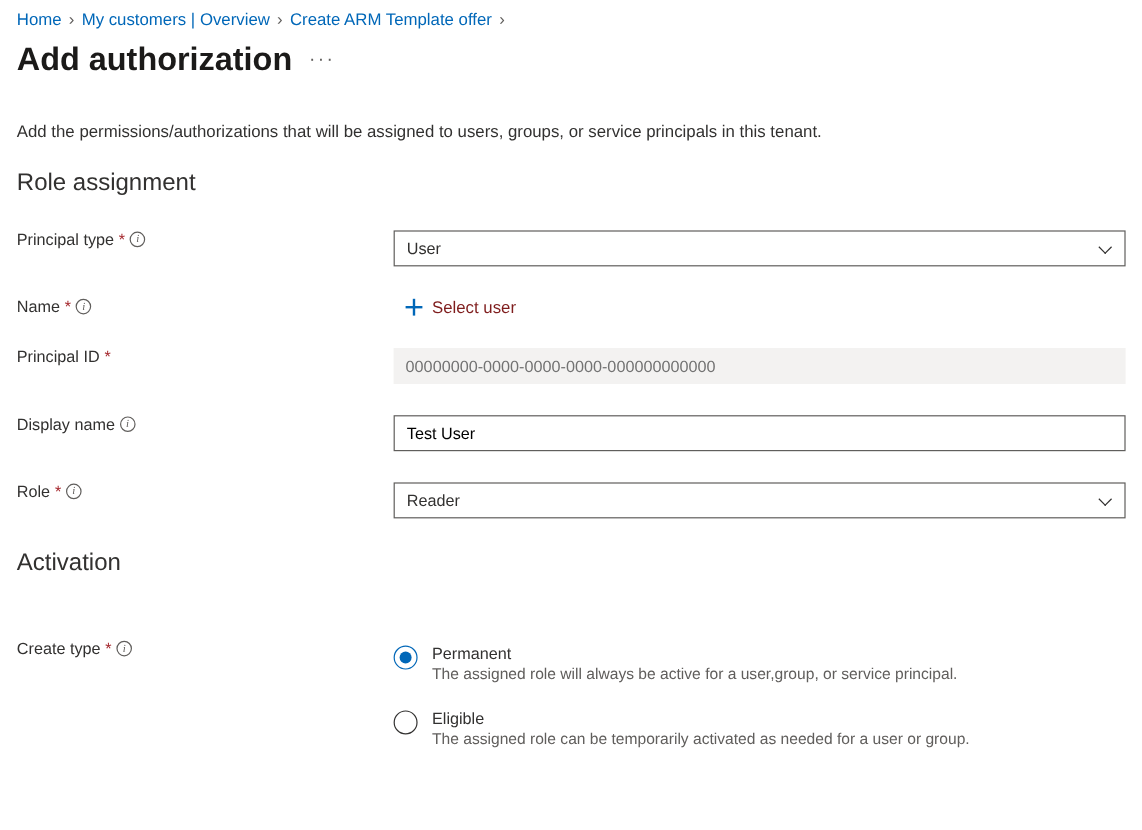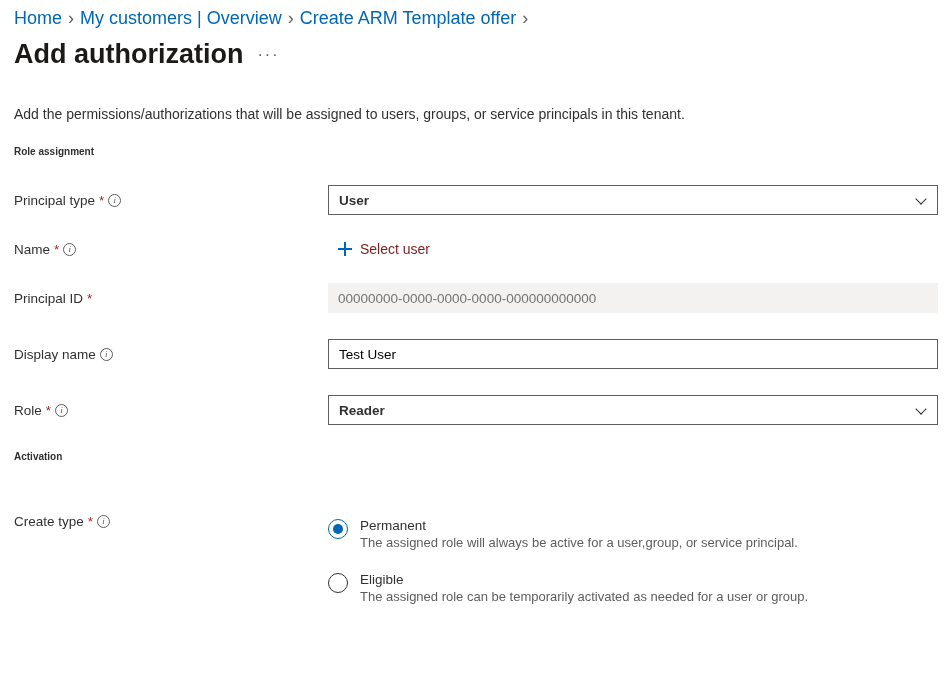--- a/index.html
+++ b/index.html
@@ -8,21 +8,21 @@
     font-size: 13px;
     color: #323130;
     background: #fff;
     padding: 8px 14px 20px 14px;
     width: 952px;
   }
   .breadcrumb {
     display: flex;
     align-items: center;
     gap: 6px;
-    font-size: 18px;
+    font-size: 14px;
     margin-bottom: 10px;
   }
   .breadcrumb a {
     color: #0067b8;
     text-decoration: none;
     cursor: pointer;
   }
   .breadcrumb .sep {
     color: #605e5c;
   }
@@ -39,27 +39,27 @@
     font-size: 16px;
     letter-spacing: 2px;
     cursor: pointer;
   }
   .intro {
     font-size: 14px;
     color: #323130;
     margin-bottom: 24px;
   }
   h2.section {
-    font-size: 10px;
-    font-weight: 700;
+    font-size: 20px;
+    font-weight: 400;
     margin-bottom: 28px;
   }
   .form-row {
     display: flex;
-    align-items: center;
+    align-items: flex-start;
     margin-bottom: 26px;
   }
   .form-row.tall { align-items: flex-start; }
   .form-label {
     flex: 0 0 314px;
     font-size: 13.5px;
     color: #323130;
     display:flex;
     align-items:center;
     gap:4px;
@@ -85,21 +85,21 @@
     height: 30px;
     border: 1px solid #605e5c;
     padding: 0 10px;
     font-size: 13.5px;
     font-family: inherit;
     display:flex;
     align-items:center;
     justify-content:space-between;
     background:#fff;
   }
-  .select-box { cursor: pointer; font-weight: bold; }
+  .select-box { cursor: pointer; }
   .chevron {
     width: 12px; height: 12px;
     position: relative;
   }
   .chevron::before {
     content:"";
     position:absolute;
     top:1px; left:2px;
     width:7px; height:7px;
     border-right:1px solid #323130;

